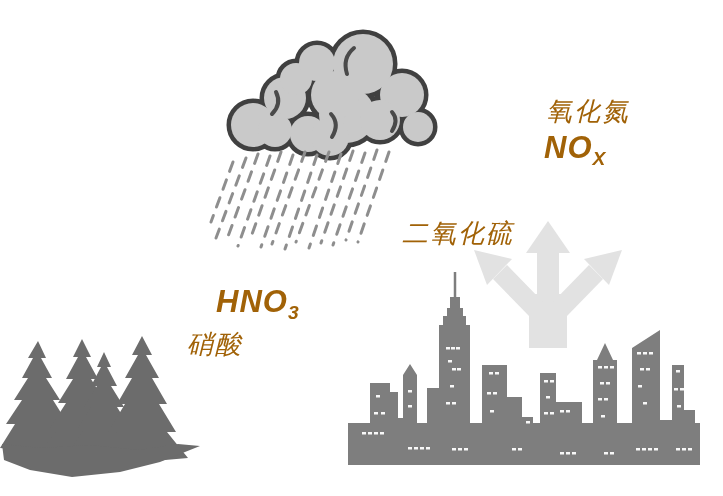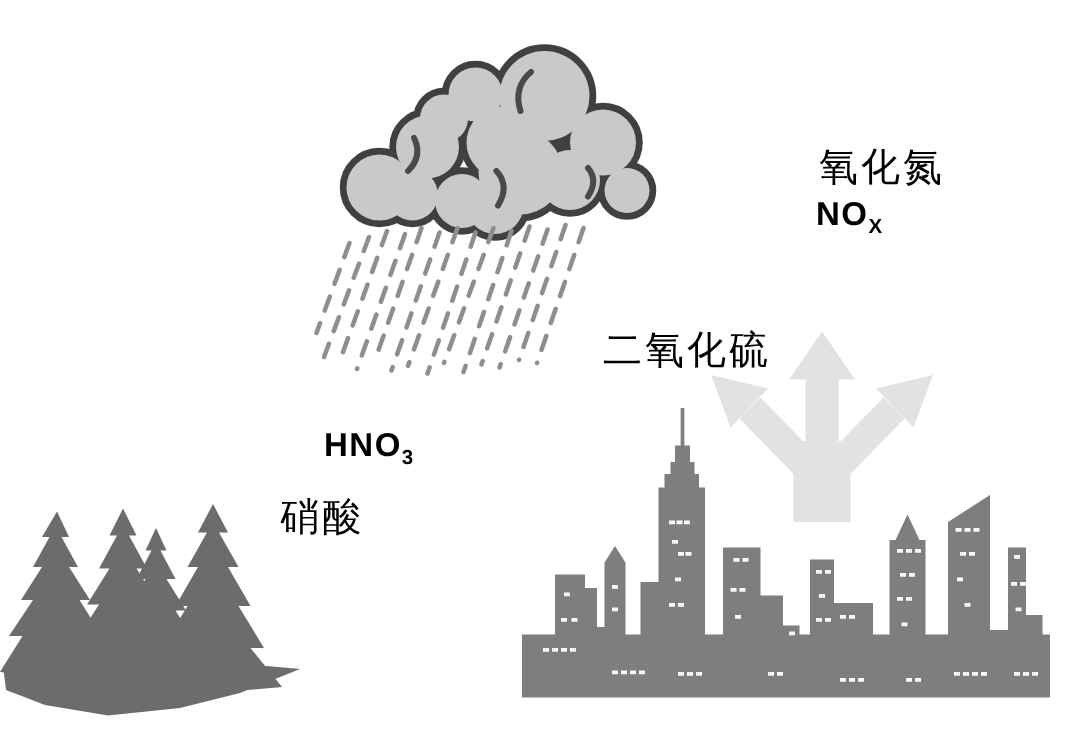--- a/index.html
+++ b/index.html
@@ -1,23 +1,23 @@
 <!DOCTYPE html>
 <html><head>
 <meta charset="utf-8">
 <style>
   html,body{margin:0;padding:0;background:#ffffff;}
   .stage{
     position:relative;width:723px;height:496px;background:#ffffff;overflow:hidden;
     font-family:"Liberation Sans","DejaVu Sans",sans-serif;
   }
   .stage svg.scene{position:absolute;left:0;top:0;}
-  .lbl{position:absolute;color:#000000;white-space:nowrap;line-height:1.1;}
+  .lbl{position:absolute;color:#a16207;white-space:nowrap;line-height:1.1;font-style:italic;}
   .cn{font-size:26px;letter-spacing:2px;}
-  .formula{font-size:22px;font-weight:bold;letter-spacing:1px;}
+  .formula{font-size:31px;font-weight:bold;letter-spacing:1px;}
   .formula sub{font-size:62%;letter-spacing:0;}
 </style>
 </head>
 <body>
 
 <div class="stage">
 
   <svg class="scene" width="723" height="496" viewBox="0 0 723 496">
 
     <g fill="#e2e2e2">

